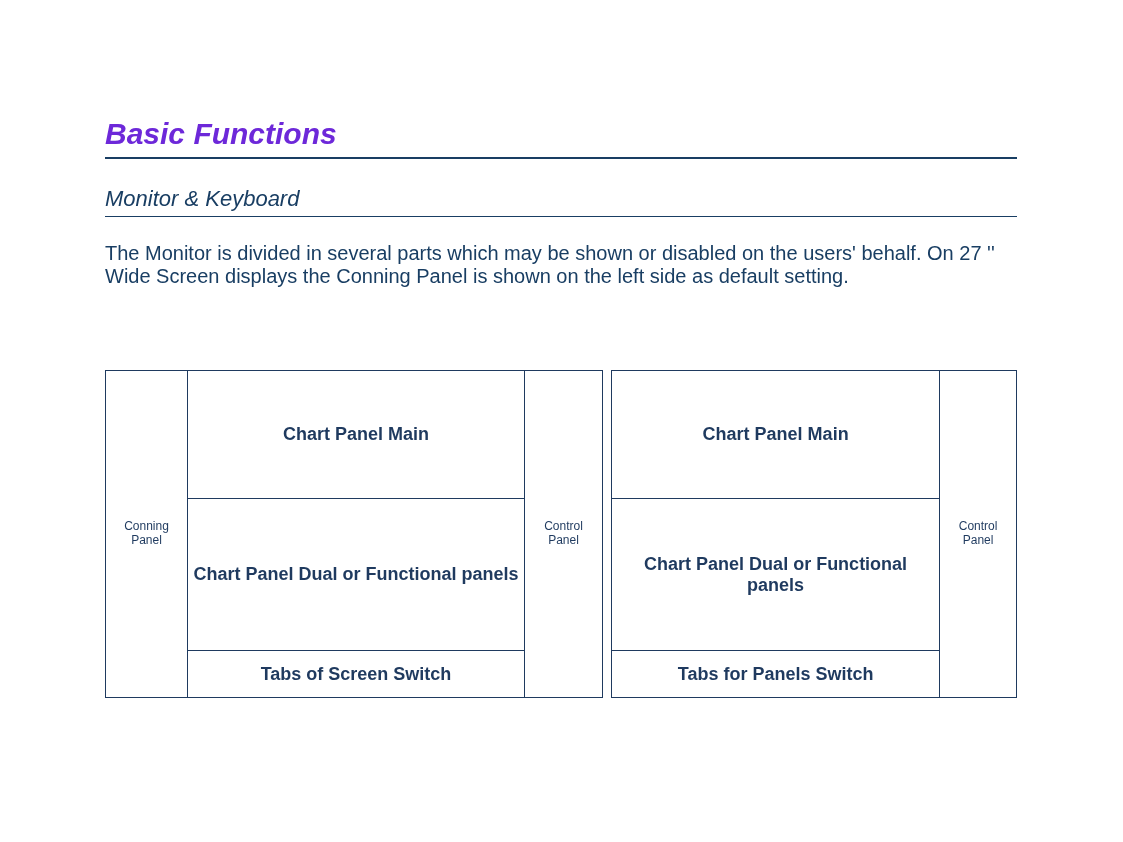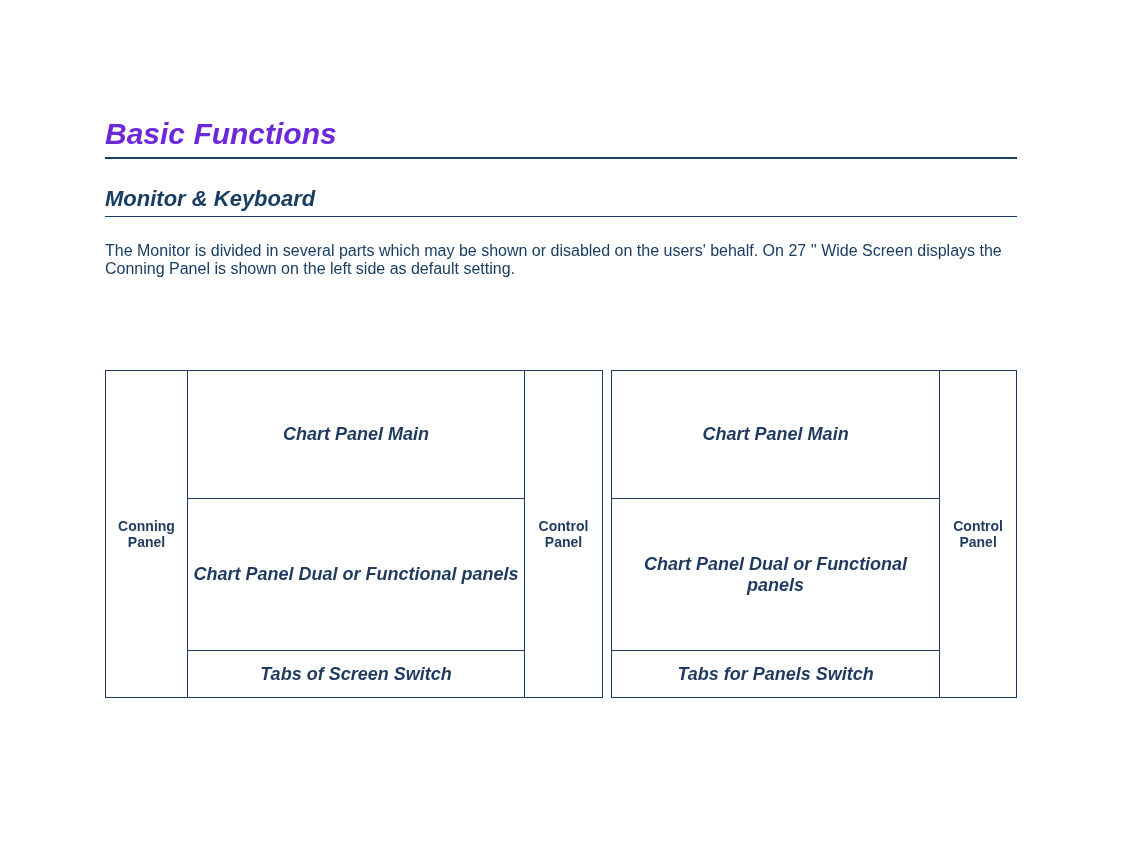--- a/index.html
+++ b/index.html
@@ -26,33 +26,33 @@
     color: #6d28d9;
     border-bottom: 2px solid #193e63;
     width: 912px;
     padding-bottom: 6px;
   }
   .subtitle {
     position: absolute;
     left: 105px;
     top: 186px;
     font-size: 22px;
-    font-weight: bold;
+    font-weight: normal;
     font-style: italic;
     color: #193e63;
     border-bottom: 1.5px solid #193e63;
     width: 912px;
     padding-bottom: 4px;
   }
   .body-text {
     position: absolute;
     left: 105px;
     top: 242px;
     width: 912px;
-    font-size: 16px;
+    font-size: 20px;
     color: #193e63;
     line-height: 1.15;
   }
   .diagram-area {
     position: absolute;
     left: 105px;
     top: 370px;
     width: 912px;
     height: 328px;
     display: flex;
@@ -72,35 +72,34 @@
   .layout-box.right {
     width: 406px;
   }
   .side-panel {
     box-sizing: border-box;
     border-right: 1.5px solid #1f3a5f;
     display: flex;
     align-items: center;
     justify-content: center;
     text-align: center;
-    font-weight: bold;
-    font-size: 14px;
+    font-weight: normal;
+    font-size: 12px;
     color: #1f3a5f;
     padding: 4px;
     line-height: 1.15;
   }
   .side-panel.last {
     border-right: none;
     border-left: 1.5px solid #1f3a5f;
   }
   .middle-stack {
     flex: 1 1 auto;
     display: flex;
     flex-direction: column;
-    font-style: italic;
   }
   .stack-cell {
     box-sizing: border-box;
     display: flex;
     align-items: center;
     justify-content: center;
     text-align: center;
     font-weight: bold;
     font-size: 18px;
     color: #1f3a5f;

